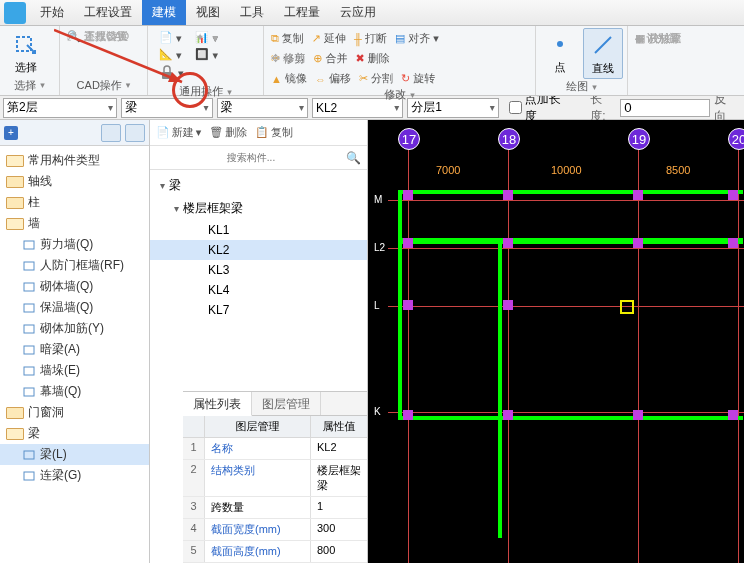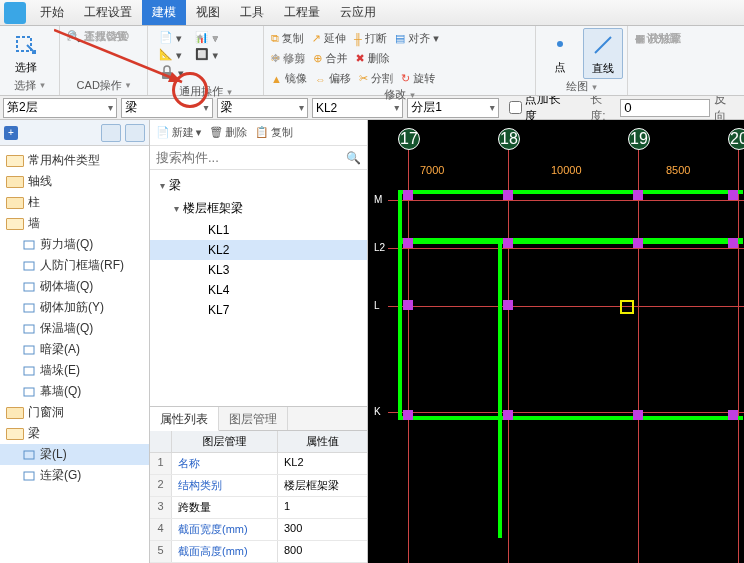--- a/index.html
+++ b/index.html
@@ -46,48 +46,48 @@
 .fold { width:18px; height:12px; border:1px solid #d4a254; background:#fde9b8; border-radius:1px;}
 .fold.open { background:#fff0c8;}
 
 .mid { width:218px; border-right:1px solid #c8c8c8; display:flex; flex-direction:column; overflow:hidden;}
 .mid-tabs { height:24px; display:flex; border-bottom:1px solid #c8c8c8; background:#f4f4f4;}
 .mid-tab { padding:4px 10px; font-size:12px; color:#666; border-right:1px solid #d8d8d8; cursor:pointer;}
 .mid-tab.active { background:#fff; border-bottom:1px solid #fff; color:#333; margin-bottom:-1px;}
 .mid-bar { height:26px; display:flex; align-items:center; gap:8px; padding:0 6px; border-bottom:1px solid #e0e0e0;}
 .mid-bar span { font-size:11px; color:#555; cursor:pointer; display:flex; align-items:center; gap:2px;}
 .search-row { height:24px; border-bottom:1px solid #e0e0e0; display:flex; align-items:center; padding:0 6px;}
-.search-row input { flex:1; border:none; outline:none; font-size:13px; color:#999;}
+.search-row input { flex:1; border:none; outline:none; font-size:10px; color:#999;text-align:center;}
 .sicon { color:#5aa0d8;}
 .comp-tree { flex:1; overflow:auto; padding:4px 0;}
 .ct-item { padding:3px 8px 3px 20px; font-size:12px; cursor:pointer;}
 .ct-item.h1 { padding-left:10px;}
 .ct-item.h2 { padding-left:24px;}
 .ct-item.h3 { padding-left:48px;}
 .ct-item.sel { background:#d4e6fa;}
 .ct-item::before { content:"▸"; color:#666; margin-right:4px; font-size:10px;}
 .ct-item.open::before { content:"▾";}
 .ct-item.leaf::before { content:""; margin-right:10px;}
 
-.prop-panel { border-top:1px solid #c8c8c8;}
+.prop-panel { border-top:1px solid #c8c8c8;margin-left:33px;}
 .prop-grid { font-size:11px;}
 .prop-hdr { display:flex; background:#eef1f4; border-bottom:1px solid #d8d8d8;}
 .prop-hdr div { padding:3px 6px;}
 .ph-idx { width:22px; border-right:1px solid #d8d8d8; text-align:center;}
 .ph-name { width:106px; border-right:1px solid #d8d8d8; text-align:center;}
 .ph-val { flex:1; text-align:center;}
 .prop-row { display:flex; border-bottom:1px solid #e8e8e8;}
 .prop-row div { padding:3px 6px;}
 .pr-idx { width:22px; background:#f4f4f4; border-right:1px solid #e0e0e0; text-align:center; color:#666;}
 .pr-name { width:106px; border-right:1px solid #e0e0e0;}
 .pr-val { flex:1;}
 .link { color:#2a64c8;}
 
 .canvas { flex:1; background:#000; position:relative; overflow:hidden;}
-.grid-num { position:absolute; color:#fff; font-size:16px; width:22px; height:22px; border:1px solid #fff; border-radius:50%; display:flex; align-items:center; justify-content:center; background:#14532d;text-align:center;}
+.grid-num { position:absolute; color:#fff; font-size:13px; width:22px; height:22px; border:1px solid #fff; border-radius:50%; display:flex; align-items:center; justify-content:center; background:#6d28d9;text-align:center;}
 .dim { position:absolute; color:#fa4; font-size:11px;}
 .axis { position:absolute; color:#fff; font-size:10px; background:#000; padding:0 2px;}
 .gline { position:absolute; background:#c44;}
 .wallG { position:absolute; background:#0f0;}
 .purp { position:absolute; background:#c040e0; width:10px; height:10px;}
 .ysq { position:absolute; border:2px solid #ee0; width:14px; height:14px;}
 </style>
 </head>
 <body>
 
@@ -338,27 +338,27 @@
         <div class="tree-item sub">
           <svg class="ti-ic" viewBox="0 0 14 14">
             <rect x="2" y="3" width="10" height="8" fill="none" stroke="#5a90c8"></rect>
           </svg>
           <span>砌体墙(Q)</span>
         </div>
         <div class="tree-item sub">
           <svg class="ti-ic" viewBox="0 0 14 14">
             <rect x="2" y="3" width="10" height="8" fill="none" stroke="#5a90c8"></rect>
           </svg>
+          <span>保温墙(Q)</span>
+        </div>
+        <div class="tree-item sub">
+          <svg class="ti-ic" viewBox="0 0 14 14">
+            <rect x="2" y="3" width="10" height="8" fill="none" stroke="#5a90c8"></rect>
+          </svg>
           <span>砌体加筋(Y)</span>
-        </div>
-        <div class="tree-item sub">
-          <svg class="ti-ic" viewBox="0 0 14 14">
-            <rect x="2" y="3" width="10" height="8" fill="none" stroke="#5a90c8"></rect>
-          </svg>
-          <span>保温墙(Q)</span>
         </div>
         <div class="tree-item sub">
           <svg class="ti-ic" viewBox="0 0 14 14">
             <rect x="2" y="3" width="10" height="8" fill="none" stroke="#5a90c8"></rect>
           </svg>
           <span>暗梁(A)</span>
         </div>
         <div class="tree-item sub">
           <svg class="ti-ic" viewBox="0 0 14 14">
             <rect x="2" y="3" width="10" height="8" fill="none" stroke="#5a90c8"></rect>
@@ -458,21 +458,21 @@
 
   <div class="canvas" id="cv">
       <div class="grid-num" style="left: 30px; top: 8px;">17</div>
       <div class="gline" style="left: 40px; top: 30px; width: 1px; height: 420px;"></div>
       <div class="grid-num" style="left: 130px; top: 8px;">18</div>
       <div class="gline" style="left: 140px; top: 30px; width: 1px; height: 420px;"></div>
       <div class="grid-num" style="left: 260px; top: 8px;">19</div>
       <div class="gline" style="left: 270px; top: 30px; width: 1px; height: 420px;"></div>
       <div class="grid-num" style="left: 360px; top: 8px;">20</div>
       <div class="gline" style="left: 370px; top: 30px; width: 1px; height: 420px;"></div>
-      <div class="dim" style="left: 52px; top: 44px;">7000</div>
+      <div class="dim" style="left: 68px; top: 44px;">7000</div>
       <div class="dim" style="left: 183px; top: 44px;">10000</div>
       <div class="dim" style="left: 298px; top: 44px;">8500</div>
       <div class="axis" style="left: 4px; top: 74px;">M</div>
       <div class="gline" style="left: 20px; top: 80px; height: 1px; width: 360px;"></div>
       <div class="axis" style="left: 4px; top: 122px;">L2</div>
       <div class="gline" style="left: 20px; top: 128px; height: 1px; width: 360px;"></div>
       <div class="axis" style="left: 4px; top: 180px;">L</div>
       <div class="gline" style="left: 20px; top: 186px; height: 1px; width: 360px;"></div>
       <div class="axis" style="left: 4px; top: 286px;">K</div>
       <div class="gline" style="left: 20px; top: 292px; height: 1px; width: 360px;"></div>

